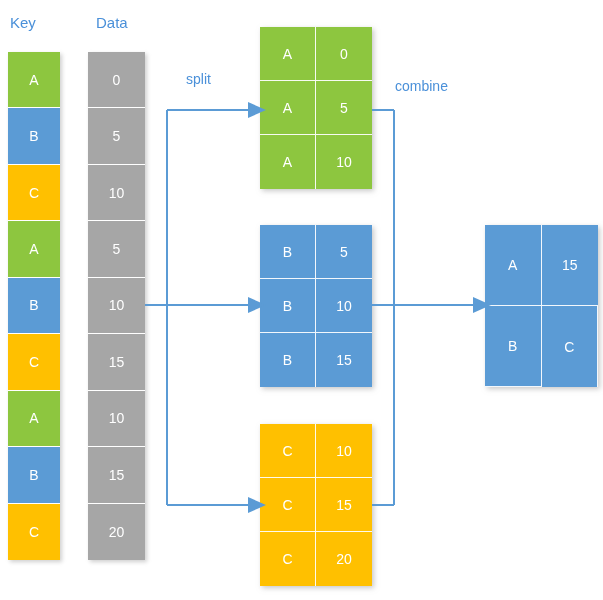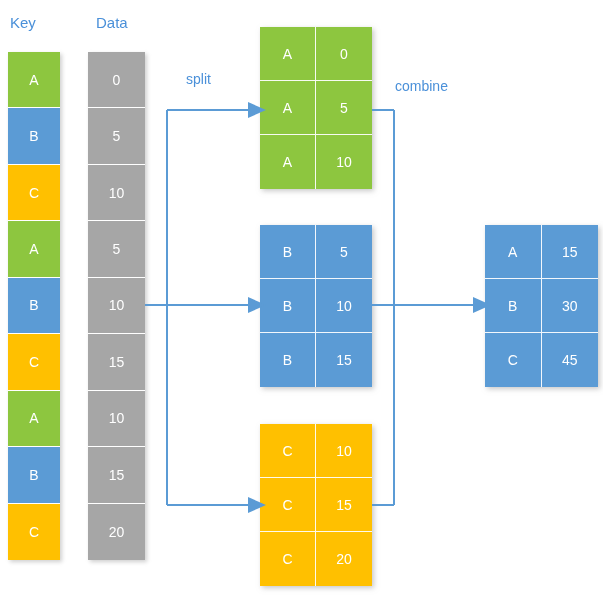--- a/index.html
+++ b/index.html
@@ -139,23 +139,21 @@
       <div class="gcell" style="background: rgb(255, 192, 0);">C</div>
       <div class="gcell col-last" style="background: rgb(255, 192, 0);">15</div>
       <div class="gcell row-last" style="background: rgb(255, 192, 0);">C</div>
       <div class="gcell col-last row-last" style="background: rgb(255, 192, 0);">20</div>
     </div>
 
   <div class="gtable" id="result-table" style="left: 485px; top: 225px; width: 113px; height: 162px; background: rgb(91, 155, 213);">
       <div class="gcell" style="background: rgb(91, 155, 213);">A</div>
       <div class="gcell col-last" style="background: rgb(91, 155, 213);">15</div>
       <div class="gcell" style="background: rgb(91, 155, 213);">B</div>
-      <div class="gcell col-last" style="background: rgb(91, 155, 213);">30</div>
       <div class="gcell row-last" style="background: rgb(91, 155, 213);">C</div>
-      <div class="gcell col-last row-last" style="background: rgb(91, 155, 213);">45</div>
     </div>
 
   <svg id="connectors" viewBox="0 0 603 600">
     <defs>
       <marker id="arrowhead" markerWidth="9" markerHeight="8" refX="1" refY="4" orient="auto" markerUnits="strokeWidth">
         <path d="M0,0 L9,4 L0,8 Z" fill="#5B9BD5"></path>
       </marker>
     </defs>
     <g stroke="#5B9BD5" stroke-width="2" fill="none">
 

